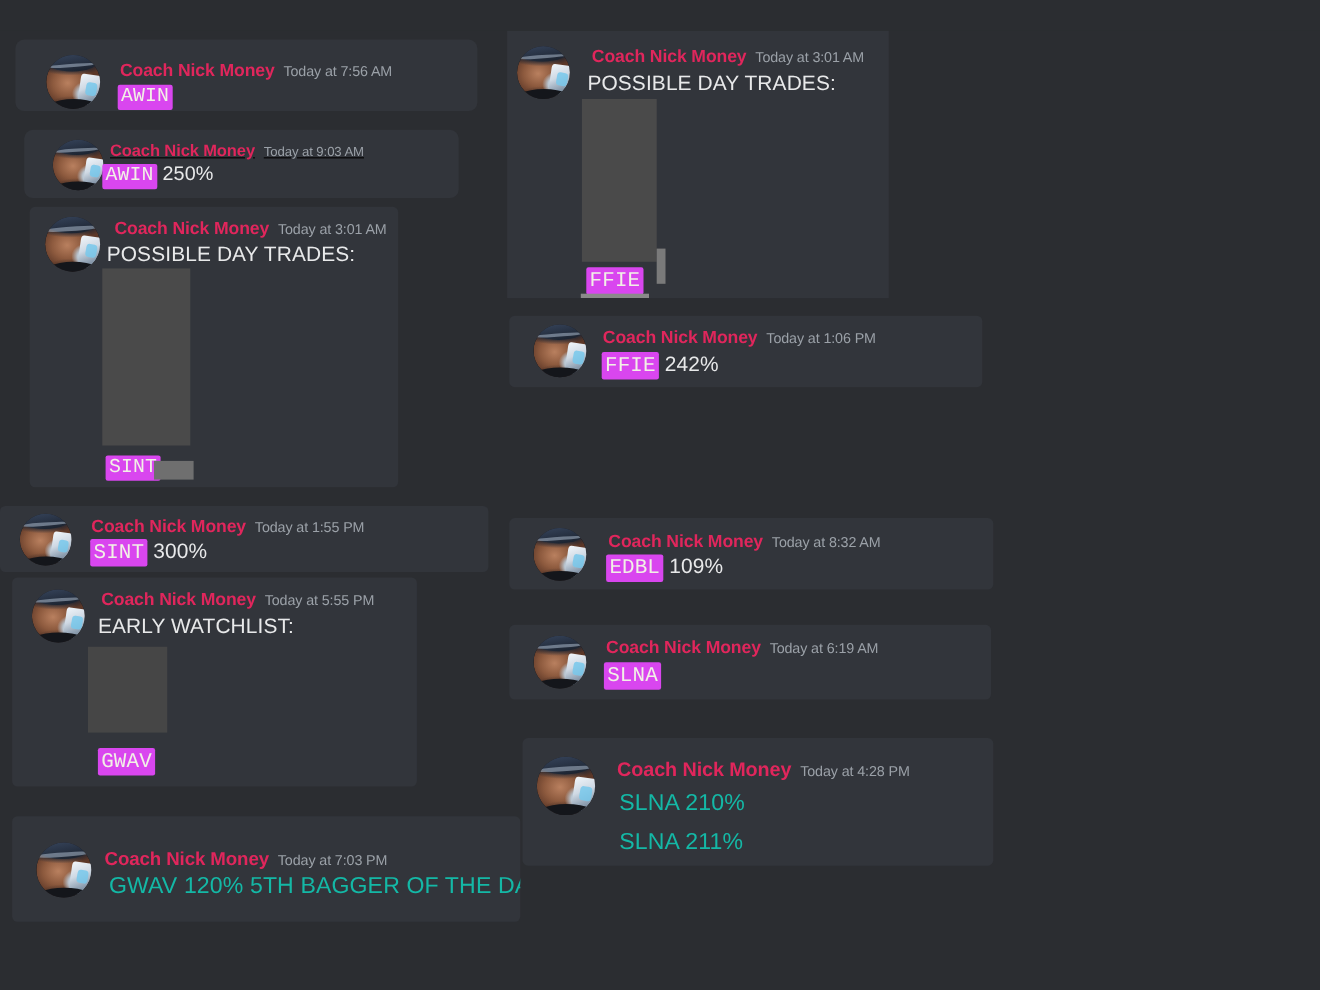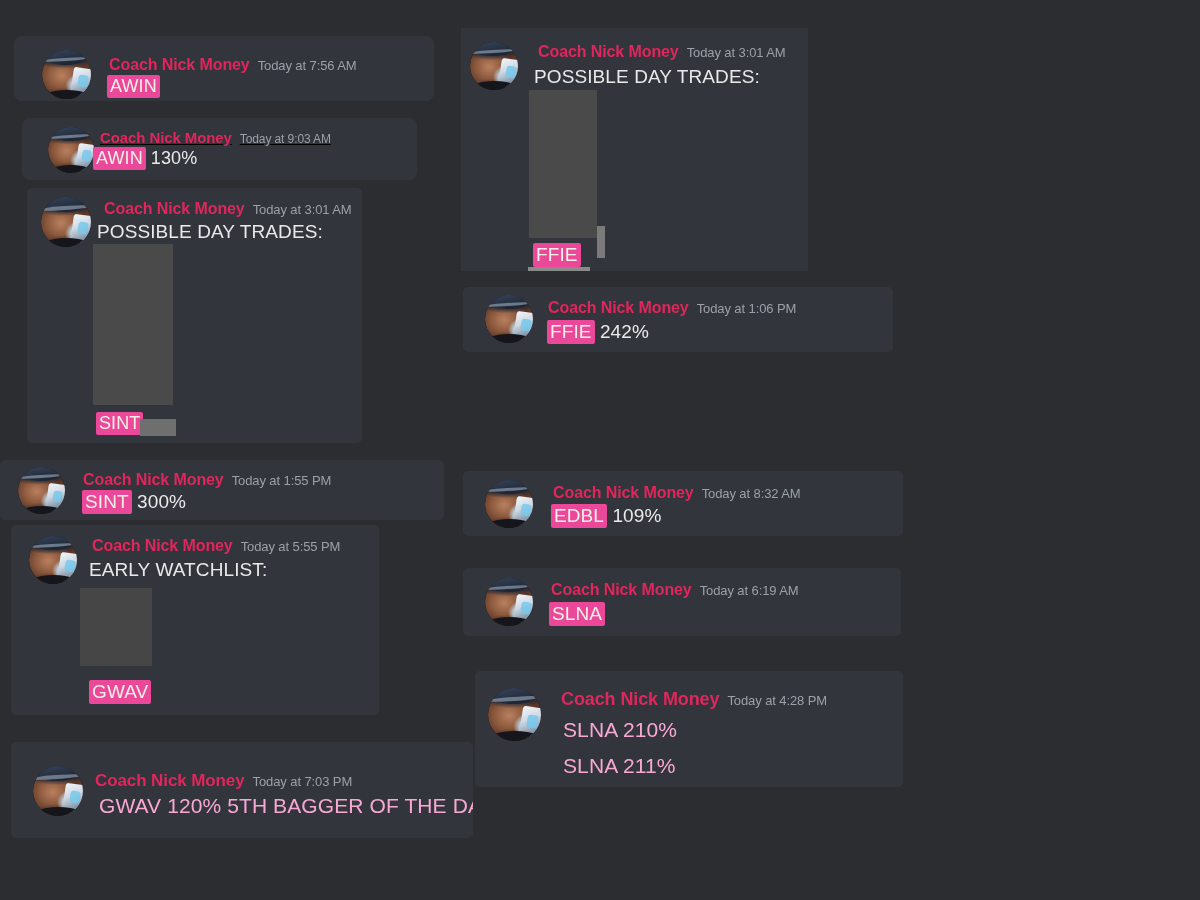--- a/index.html
+++ b/index.html
@@ -134,26 +134,27 @@
 
   
   .body-line {
     position: absolute;
     white-space: nowrap;
     color: #e8e9ea;
     line-height: 1.1;
     letter-spacing: 0.1px;
   }
   .ticker {
-    background: #ec4899;
+    background: #d946ef;
     color: #f2f0e6;
     padding: 1px 3px 2px 3px;
     border-radius: 2px;
-  }
-  .plain-ticker { color: #f9a8d4; }
+    font-family: Liberation Mono, monospace;
+  }
+  .plain-ticker { color: #14b8a6; }
 
   
   .redact {
     position: absolute;
     background: #4a4a4a;
   }
   .redact.dark { background: #464646; }
   .redact.small { background: #6f6f6f; }
   .redact.thin { background: #7a7a7a; }
   .redact.strip { background: #8a8a8a; }
@@ -189,21 +190,21 @@
         <div class="cap"></div>
         <div class="cap-stripe"></div>
         <div class="phone"></div>
         <div class="phone-glint"></div>
         <div class="shoulder"></div>
       </div>
       <div class="hdr" style="left:78px; top:12px; font-size:15px;text-decoration:underline;">
         <span class="username">Coach Nick Money</span><span class="timestamp" style="font-size:12px;">Today at 9:03 AM</span>
       </div>
       <div class="body-line" style="left:71px; top:31px; font-size:18px;">
-        <span class="ticker">AWIN</span><span> 130%</span>
+        <span class="ticker">AWIN</span><span> 250%</span>
       </div>
     </div>
   </div>
 
   <div class="msg rounded-sm" style="left:27px; top:160px; width:335px; height:255px;">
     <div class="msg-inner">
       <div class="avatar" style="left:14px; top:9px; width:50px; height:50px;">
         <div class="face"></div>
         <div class="cap"></div>
         <div class="cap-stripe"></div>

